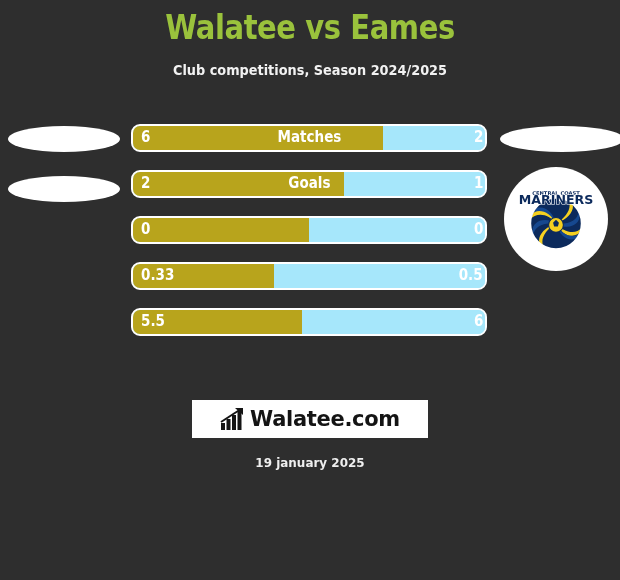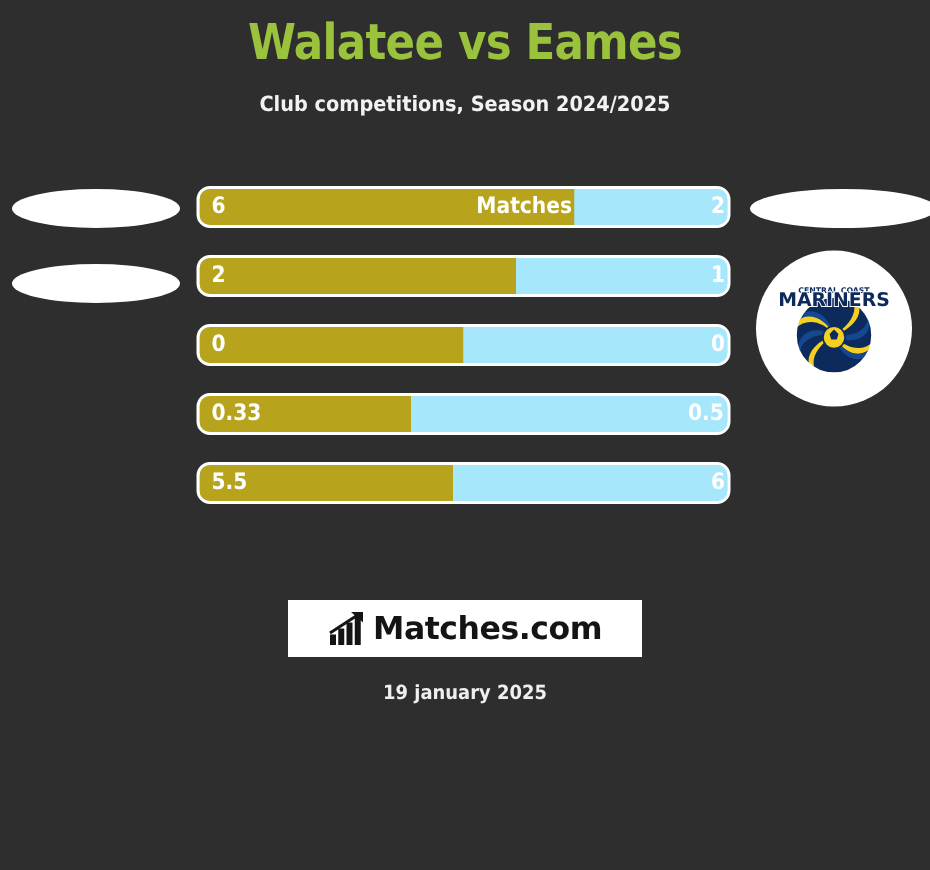--- a/index.html
+++ b/index.html
@@ -82,21 +82,21 @@
     white-space:nowrap;
     pointer-events:none;
   }
   .val-home{left:10px;transform-origin:left center;}
   .val-away{right:10px;transform-origin:right center;}
   .label{
     position:absolute;left:0;top:0;width:356px;height:44px;
     line-height:27px;text-align:center;
     font-size:15px;font-weight:bold;color:#ffffff;
     font-family:"DejaVu Sans","Liberation Sans",sans-serif;
-    white-space:nowrap;pointer-events:none;margin-left:40px;
+    white-space:nowrap;pointer-events:none;
   }
   .label span{display:inline-block;transform:scaleX(0.9);}
 
   
   .fclogo{
     position:absolute;left:192px;top:400px;
     width:236px;height:38px;
     background:#ffffff;
     display:flex;align-items:center;justify-content:center;
     gap:4px;
@@ -162,20 +162,21 @@
       <div class="label"><span>Matches</span></div>
     </div>
 
     <div class="row">
       <div class="barwrap">
         <div class="seg-home" style="width:60%"></div>
         <div class="seg-away"></div>
       </div>
       <div class="val val-home">2</div>
       <div class="val val-away">1</div>
+      <div class="label"><span>Goals</span></div>
     </div>
 
     <div class="row">
       <div class="barwrap">
         <div class="seg-home" style="width:50%"></div>
         <div class="seg-away"></div>
       </div>
       <div class="val val-home">0</div>
       <div class="val val-away">0</div>
     </div>
@@ -203,18 +204,18 @@
 
   <div class="fclogo">
     <svg class="glyph" viewBox="0 0 26 24">
       <rect x="1" y="16" width="4" height="7" fill="#141414"></rect>
       <rect x="6.5" y="12" width="4" height="11" fill="#141414"></rect>
       <rect x="12" y="8" width="4" height="15" fill="#141414"></rect>
       <rect x="17.5" y="4" width="4" height="19" fill="#141414"></rect>
       <path d="M1 15 L21 2" stroke="#141414" stroke-width="2" fill="none"></path>
       <path d="M15 1 L23 1 L23 8 Z" fill="#141414"></path>
     </svg>
-    <span class="txt">Matches.com</span>
+    <span class="txt">Walatee.com</span>
   </div>
 
   <div class="date">19 january 2025</div>
 
 </div>
 
 </body></html>

